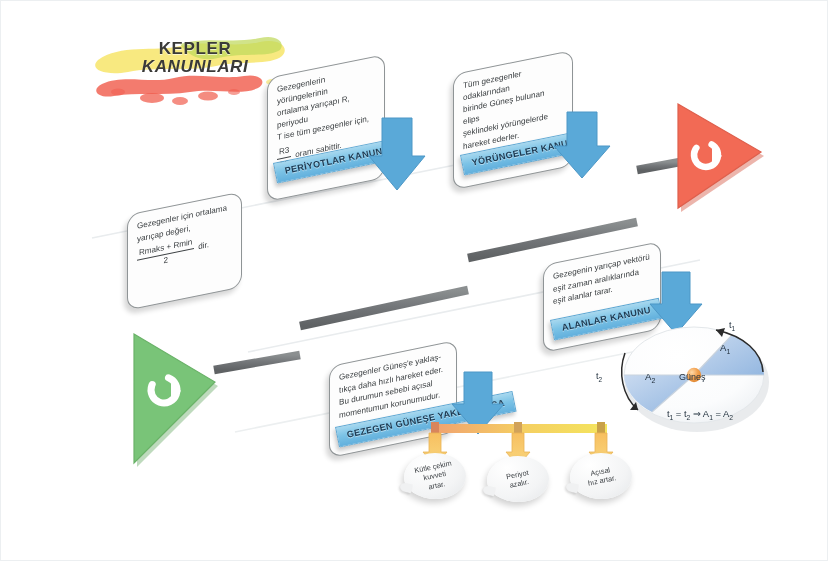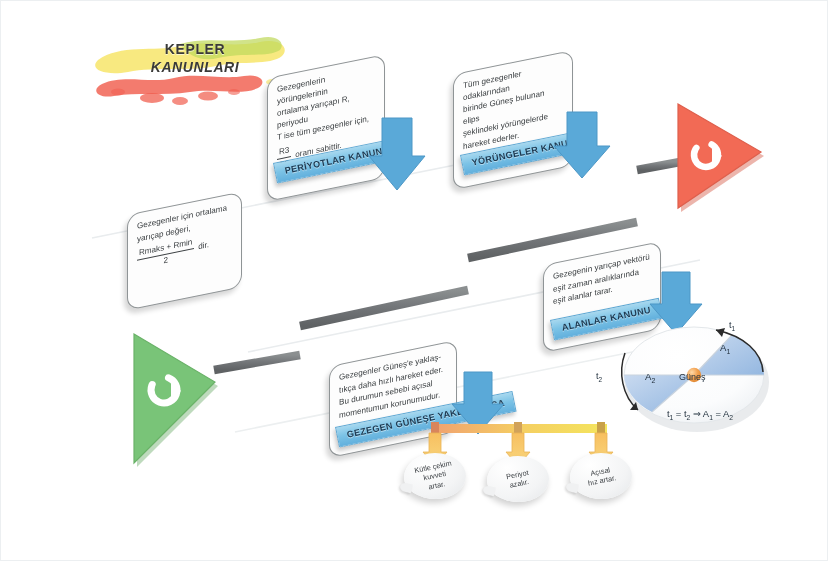--- a/index.html
+++ b/index.html
@@ -14,21 +14,21 @@
   #stage { position:absolute; left:0; top:0; width:828px; height:561px; overflow:hidden; }
 
   
   .page-edge { position:absolute; left:0; top:0; right:0; bottom:0; border:1px solid #eceff1; pointer-events:none; }
 
   
   .title-wrap { position:absolute; left:84px; top:22px; width:215px; height:88px; }
   .splash { position:absolute; left:0; top:0; width:215px; height:88px; }
   .title-text {
     position:absolute; left:26px; top:18px; width:170px;
-    text-align:center; font-weight:bold; font-size:14px;
+    text-align:center; font-weight:bold; font-size:17px;
     letter-spacing:0.6px; color:#3a3a38; line-height:18px;
     text-shadow:0 1px 0 rgba(255,255,255,.6);
   }
   .title-text .l2 { display:block;font-style:italic; }
 
   
   svg.layer { position:absolute; left:0; top:0; width:828px; height:561px; overflow:visible; }
 
   
   .card {

